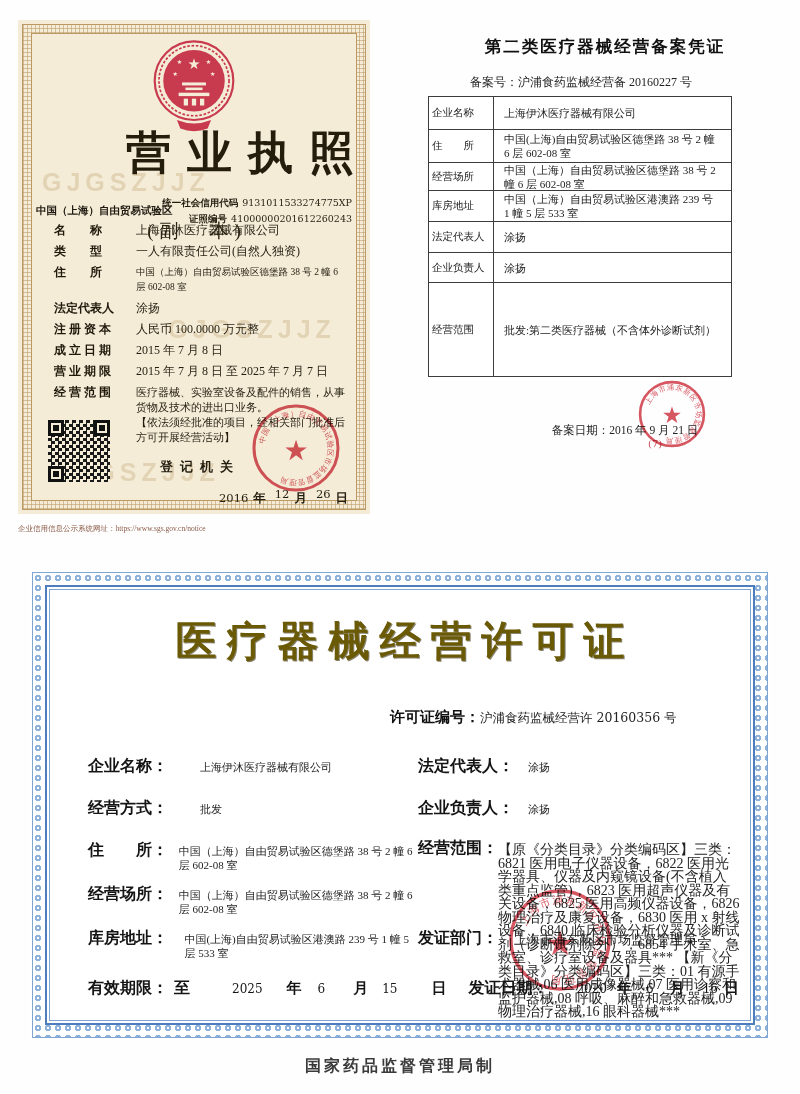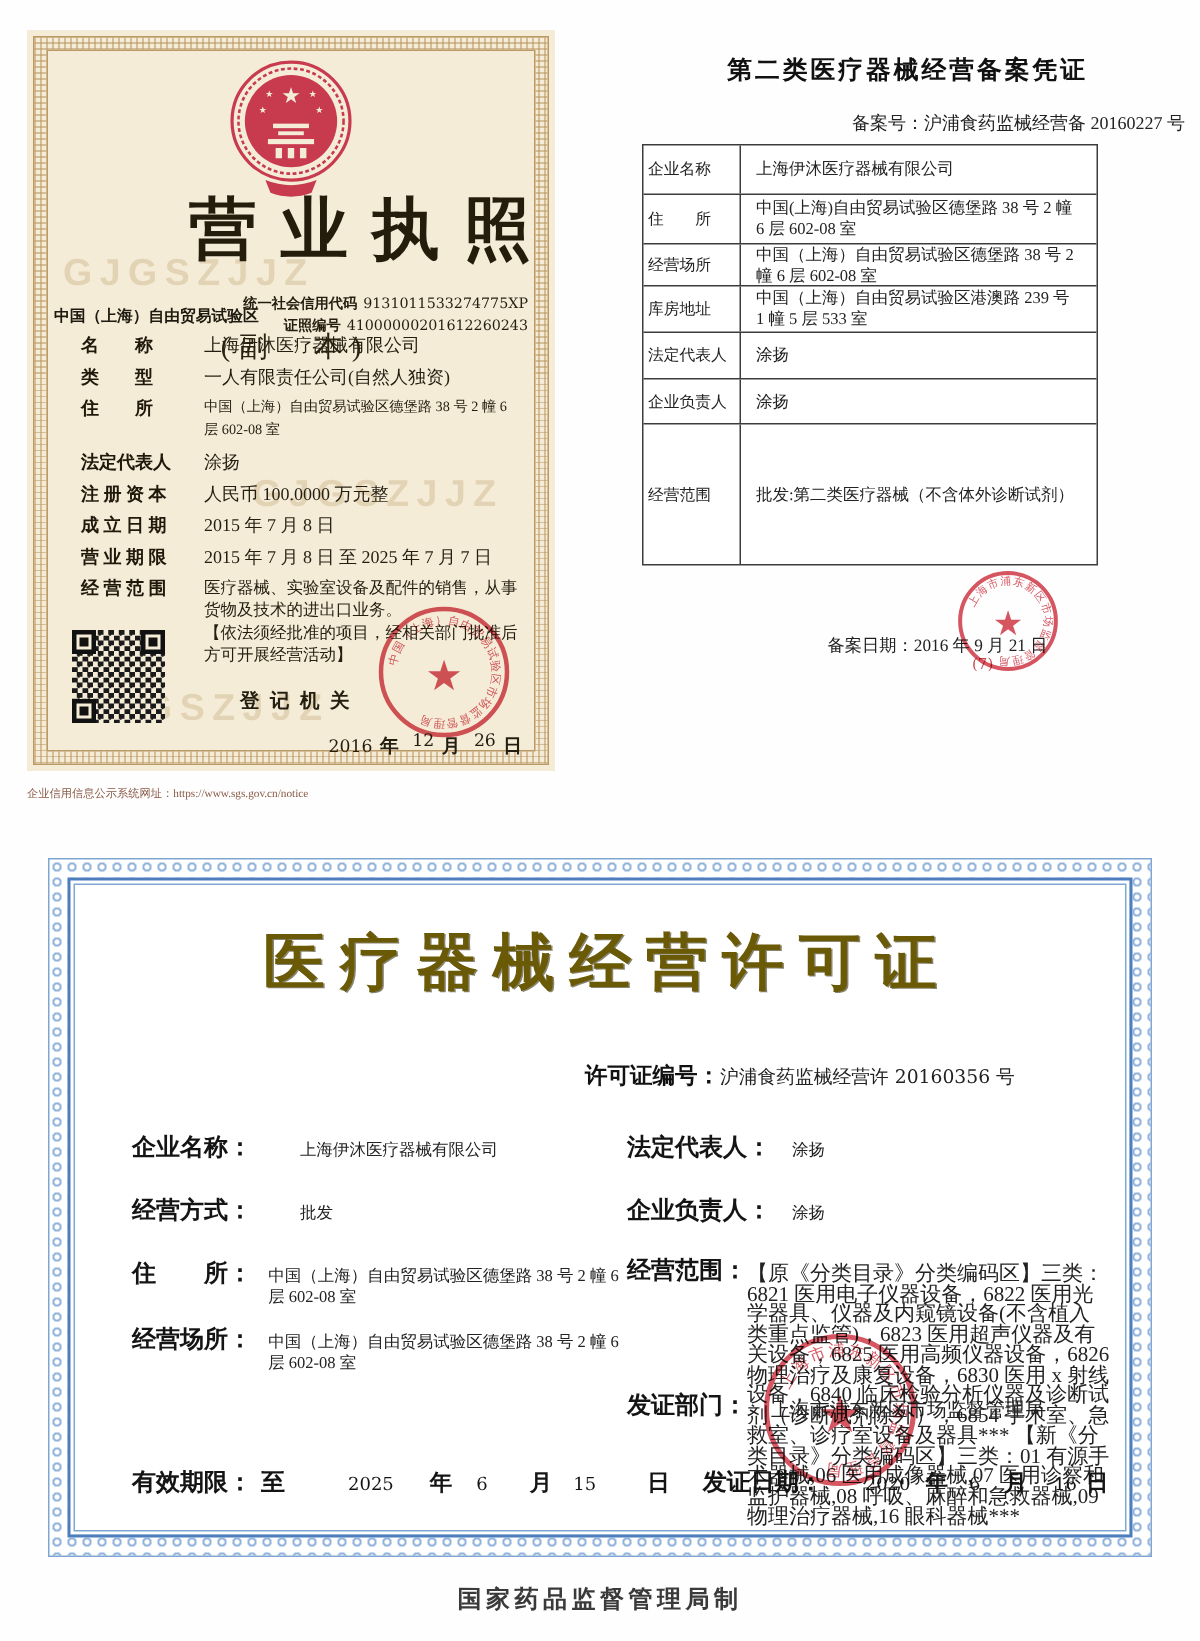--- a/index.html
+++ b/index.html
@@ -45,21 +45,21 @@
       justify-content:space-between;align-items:baseline;}
   .bl-footer .l{font:400 7.5px "Liberation Serif",serif;color:#8a5a46;}
   .bl-footer .r{font:700 9px "Liberation Serif",serif;color:#4a392b;}
 
   
   .seal{position:absolute;opacity:.86;mix-blend-mode:multiply;}
 
   
   .rc-title{position:absolute;left:420px;top:36px;width:370px;text-align:center;
       font:700 16.5px "Liberation Serif",serif;letter-spacing:2px;color:#111;}
-  .rc-no{position:absolute;left:470px;top:74px;width:320px;text-align:right;
+  .rc-no{position:absolute;left:470px;top:74px;width:320px;text-align:left;
       font:400 12px "Liberation Serif",serif;color:#222;}
   .rc-table{position:absolute;left:428px;top:96px;width:304px;border:1px solid #3c3c3c;background:#fff;box-sizing:border-box;}
   .rc-row{display:flex;border-bottom:1px solid #3c3c3c;box-sizing:border-box;}
   .rc-row:last-child{border-bottom:none;}
   .rc-row:nth-child(1){height:33px}.rc-row:nth-child(2){height:33px}
   .rc-row:nth-child(3){height:28px}.rc-row:nth-child(4){height:31px}
   .rc-row:nth-child(5){height:31px}.rc-row:nth-child(6){height:30px}
   .rc-row:nth-child(7){height:93px}
   .rc-lab{flex:0 0 58px;border-right:1px solid #3c3c3c;display:flex;align-items:center;
       padding:0 3px;font:400 10.5px "Liberation Serif",serif;color:#222;}
@@ -271,20 +271,24 @@
         <span class="ml-val">批发</span>
       </div>
     <div class="ml-row" style="left:58px;top:270px;width:330px">
         <span class="ml-lab" style="width:112px">住　　所：</span>
         <span class="ml-val">中国（上海）自由贸易试验区德堡路 38 号 2 幢 6 层 602-08 室</span>
       </div>
     <div class="ml-row" style="left:58px;top:314px;width:330px">
         <span class="ml-lab" style="width:112px">经营场所：</span>
         <span class="ml-val">中国（上海）自由贸易试验区德堡路 38 号 2 幢 6 层 602-08 室</span>
       </div>
+    <div class="ml-row" style="left:58px;top:358px;width:330px">
+        <span class="ml-lab" style="width:112px">库房地址：</span>
+        <span class="ml-val">中国(上海)自由贸易试验区港澳路 239 号 1 幢 5 层 533 室</span>
+      </div>
 
     <div class="ml-row" style="left:388px;top:186px;width:320px">
         <span class="ml-lab" style="width:110px">法定代表人：</span>
         <span class="ml-val">涂扬</span>
       </div>
     <div class="ml-row" style="left:388px;top:228px;width:320px">
         <span class="ml-lab" style="width:110px">企业负责人：</span>
         <span class="ml-val">涂扬</span>
       </div>
     <div class="ml-row" style="left:388px;top:268px;width:322px">

